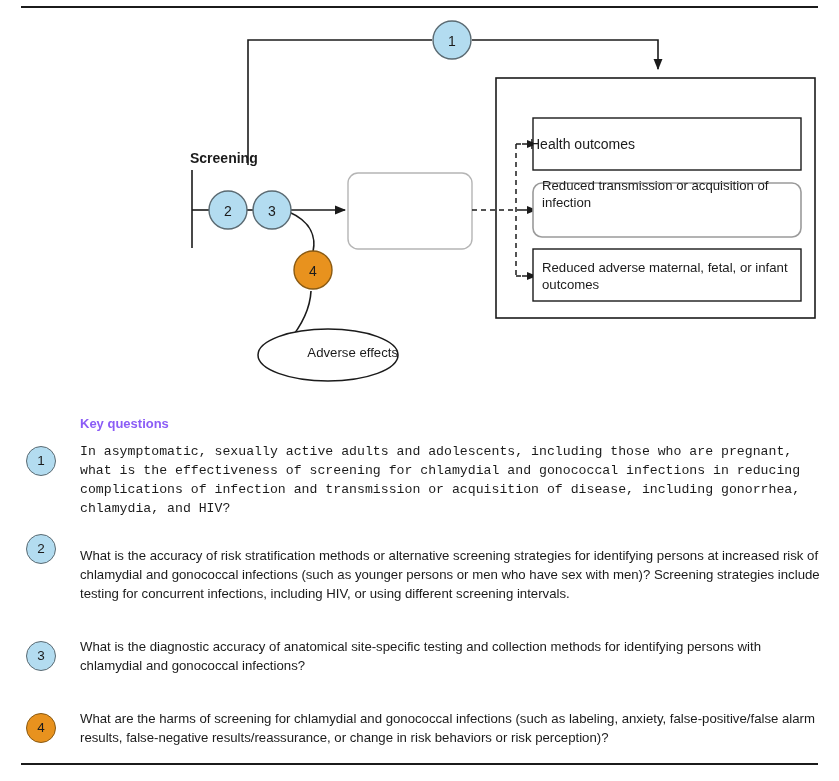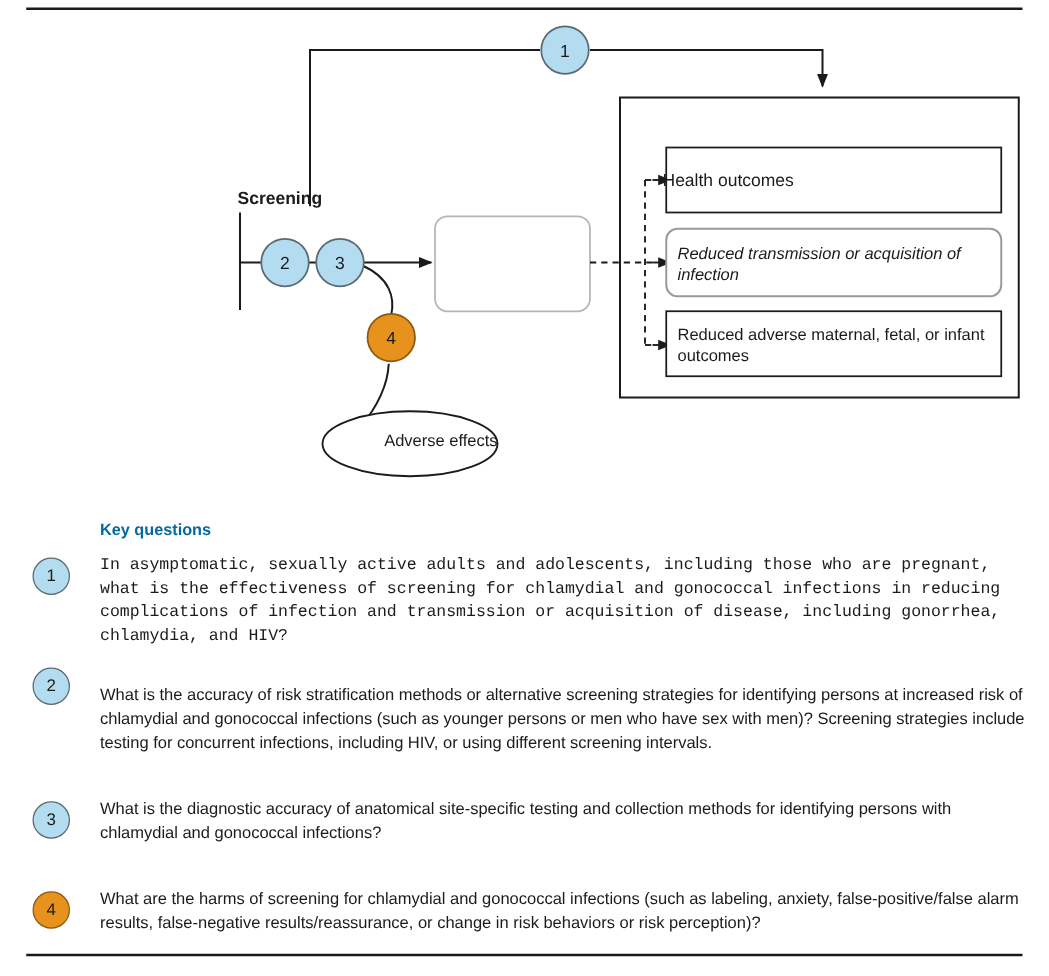--- a/index.html
+++ b/index.html
@@ -78,21 +78,21 @@
   }
 
   .outcome-text {
     position: absolute;
     font-size: 13.2px;
     line-height: 1.30;
     color: #1b1b1b;
     width: 250px;
   }
   #outcome-text-0 { left: 542px; top: 129px; }
-  #outcome-text-1 { left: 542px; top: 194px; font-style: italic; }
+  #outcome-text-1 { left: 542px; top: 177px; }
   #outcome-text-2 { left: 542px; top: 259px; }
 
   #adverse-effects-label {
     left: 258px;
     top: 345px;
     width: 140px;
     text-align: right;
     font-size: 13.2px;
   }
 
@@ -105,21 +105,21 @@
     top: 404px;
     width: 839px;
   }
 
   #key-questions-heading {
     position: absolute;
     left: 80px;
     top: 12px;
     font-size: 13px;
     font-weight: bold;
-    color: #0369a1;
+    color: #8b5cf6;
   }
 
   .kq-row {
     position: absolute;
     left: 0;
     width: 839px;
   }
 
   .kq-badge {
     position: absolute;

